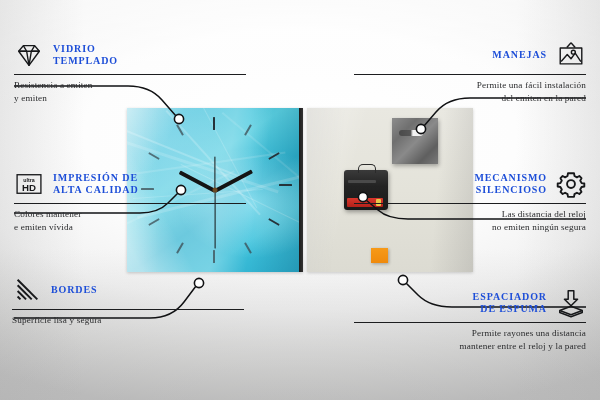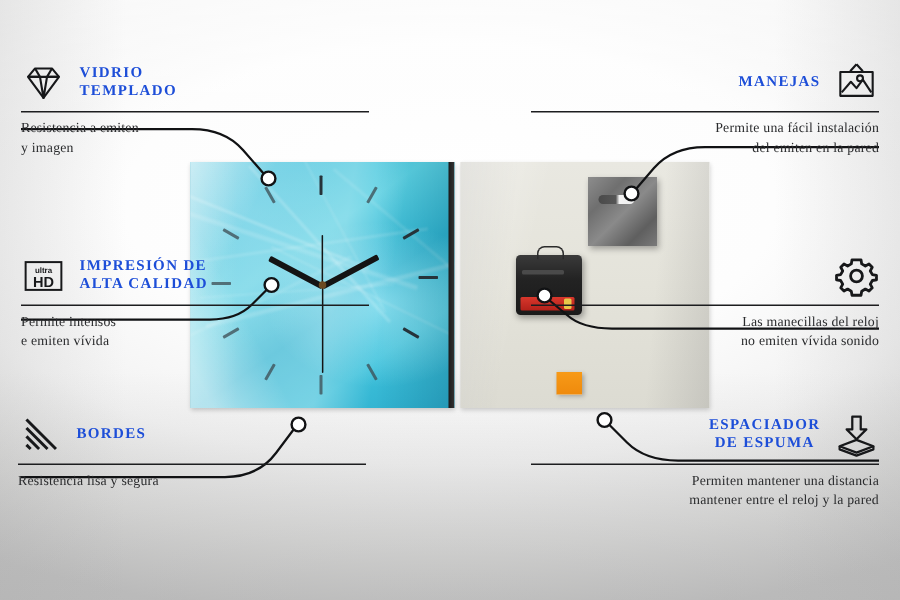--- a/index.html
+++ b/index.html
@@ -81,21 +81,21 @@
     position:absolute;left:64px;top:140px;width:17px;height:15px;
     background:linear-gradient(180deg,#f79a18 0%,#ef8a0c 100%);
     box-shadow:1px 1px 3px rgba(0,0,0,.28);
   }
 
   
   .callout{position:absolute;width:232px;}
   .callout.left{text-align:left;}
   .callout.right{text-align:right;}
   .cal-head{display:flex;align-items:center;gap:9px;}
-  .callout.right .cal-head{flex-direction:row-reverse;text-align:center;}
+  .callout.right .cal-head{flex-direction:row-reverse;}
   .cal-icon{width:30px;height:30px;flex:0 0 30px;display:block;}
   .cal-title{
     font-family:"Liberation Serif", serif;
     font-size:10px;font-weight:700;letter-spacing:.9px;color:#1d4ed8;
     line-height:1.18;text-transform:uppercase;
   }
   .cal-rule{height:1.4px;background:#1c1d1f;margin:4px 0 4px;width:100%;}
   .cal-desc{
     font-family:"Liberation Serif", serif;
     font-size:9.2px;color:#2a2b2d;line-height:1.35;letter-spacing:.15px;
@@ -193,60 +193,60 @@
         </g>
       </svg>
       <div class="cal-title">
         <div>VIDRIO</div>
         <div>TEMPLADO</div>
       </div>
     </div>
     <div class="cal-rule"></div>
     <div class="cal-desc">
       <div>Resistencia a emiten</div>
-      <div>y imagen</div>
+      <div>y emiten</div>
     </div>
   </div>
 
   <div class="callout left" style="left:14px;top:169px;">
     <div class="cal-head">
       <svg class="cal-icon" viewBox="0 0 34 32">
         <rect x="3.5" y="5.5" width="27" height="21" fill="none" stroke="#17181a" stroke-width="1.5"></rect>
         <text x="17" y="14" text-anchor="middle" font-family="Liberation Sans, sans-serif" font-size="6" font-weight="700" fill="#17181a">ultra</text>
         <text x="17" y="24" text-anchor="middle" font-family="Liberation Sans, sans-serif" font-size="11" font-weight="700" fill="#17181a">HD</text>
       </svg>
       <div class="cal-title">
         <div>IMPRESIÓN DE</div>
         <div>ALTA CALIDAD</div>
       </div>
     </div>
     <div class="cal-rule"></div>
     <div class="cal-desc">
-      <div>Permite intensos</div>
+      <div>Colores mantener</div>
       <div>e emiten vívida</div>
     </div>
   </div>
 
   <div class="callout left" style="left:12px;top:275px;">
     <div class="cal-head">
       <svg class="cal-icon" viewBox="0 0 32 32">
         <g stroke="#17181a" stroke-width="2.1" stroke-linecap="butt">
           <line x1="6" y1="5" x2="27" y2="26"></line>
           <line x1="6" y1="11" x2="21" y2="26"></line>
           <line x1="6" y1="17" x2="15" y2="26"></line>
           <line x1="6" y1="23" x2="9" y2="26"></line>
         </g>
       </svg>
       <div class="cal-title">
         <div>BORDES</div>
       </div>
     </div>
     <div class="cal-rule"></div>
     <div class="cal-desc">
-      <div>Resistencia lisa y segura</div>
+      <div>Superficie lisa y segura</div>
     </div>
   </div>
 
   <div class="callout right" style="left:354px;top:40px;">
     <div class="cal-head">
       <svg class="cal-icon" viewBox="0 0 32 32">
         <g fill="none" stroke="#17181a" stroke-width="1.5" stroke-linejoin="round">
           <path d="M16,3 L11.5,8 M16,3 L20.5,8"></path>
           <rect x="4.5" y="8.5" width="23" height="17"></rect>
           <path d="M5.5,23 L12,15.5 L16,20 L20.5,14 L26.5,23"></path>
@@ -265,42 +265,46 @@
   </div>
 
   <div class="callout right" style="left:354px;top:169px;">
     <div class="cal-head">
       <svg class="cal-icon" viewBox="0 0 32 32">
         <g fill="none" stroke="#17181a" stroke-width="2" stroke-linejoin="round">
           <path d="M16,4.5 l3.2,0 0.5,2.9 2.6,1.5 2.6,-1.4 2.3,2.3 -1.4,2.6 1.5,2.6 2.9,0.5 0,3.2 -2.9,0.5 -1.5,2.6 1.4,2.6 -2.3,2.3 -2.6,-1.4 -2.6,1.5 -0.5,2.9 -3.2,0 -3.2,0 -0.5,-2.9 -2.6,-1.5 -2.6,1.4 -2.3,-2.3 1.4,-2.6 -1.5,-2.6 -2.9,-0.5 0,-3.2 2.9,-0.5 1.5,-2.6 -1.4,-2.6 2.3,-2.3 2.6,1.4 2.6,-1.5 0.5,-2.9 z"></path>
           <circle cx="16" cy="16" r="4.2"></circle>
         </g>
       </svg>
-    </div>
-    <div class="cal-rule"></div>
-    <div class="cal-desc">
-      <div>Las manecillas del reloj</div>
-      <div>no emiten vívida sonido</div>
-    </div>
-  </div>
-
-  <div class="callout right" style="left:354px;top:275px;">
+      <div class="cal-title">
+        <div>MECANISMO</div>
+        <div>SILENCIOSO</div>
+      </div>
+    </div>
+    <div class="cal-rule"></div>
+    <div class="cal-desc">
+      <div>Las distancia del reloj</div>
+      <div>no emiten ningún segura</div>
+    </div>
+  </div>
+
+  <div class="callout right" style="left:354px;top:288px;">
     <div class="cal-head">
       <svg class="cal-icon" viewBox="0 0 32 32">
         <g fill="none" stroke="#17181a" stroke-width="1.6" stroke-linejoin="round">
           <path d="M13,3 h6 v9 h4 l-7,7 -7,-7 h4 z"></path>
           <path d="M16,19.5 L28,24 L16,28.5 L4,24 Z"></path>
           <path d="M4,24 v2.2 L16,30.7 L28,26.2 V24"></path>
         </g>
       </svg>
       <div class="cal-title">
         <div>ESPACIADOR</div>
         <div>DE ESPUMA</div>
       </div>
     </div>
     <div class="cal-rule"></div>
     <div class="cal-desc">
-      <div>Permiten mantener una distancia</div>
+      <div>Permite rayones una distancia</div>
       <div>mantener entre el reloj y la pared</div>
     </div>
   </div>
 
 </div>
 
 </body></html>

